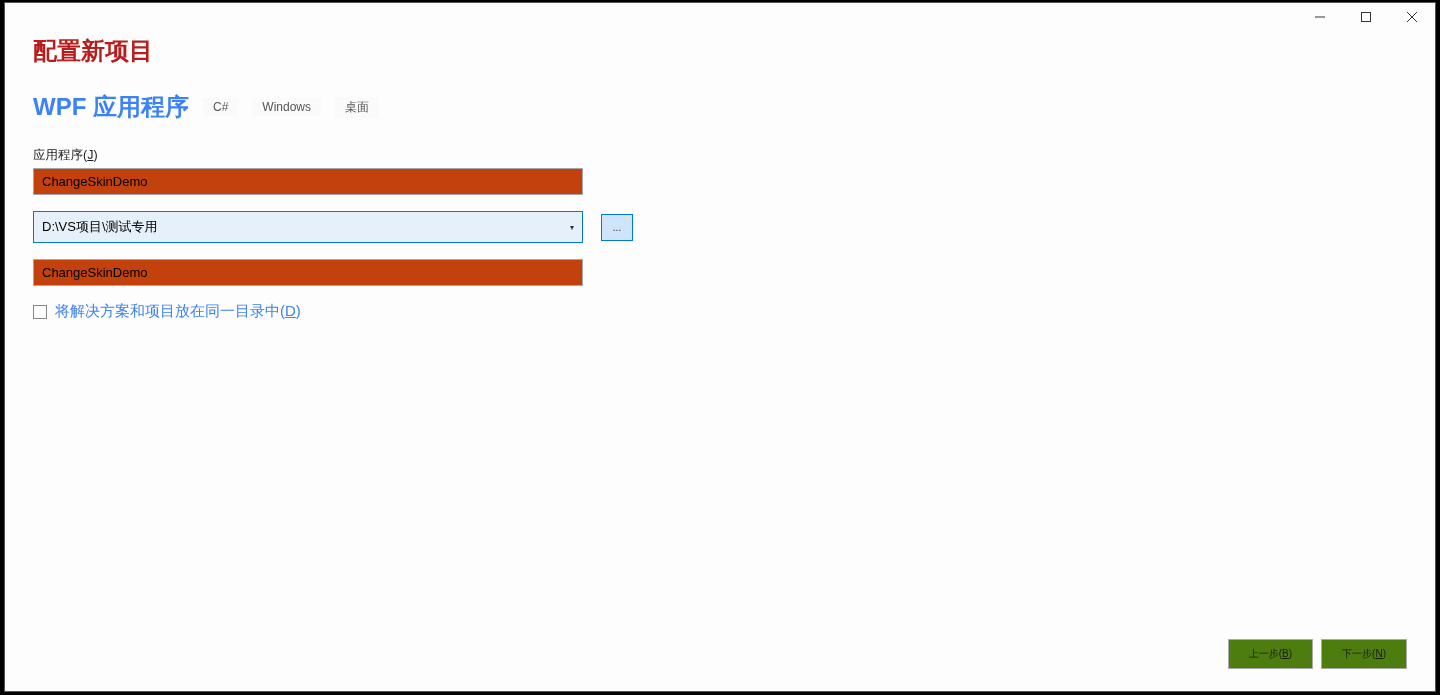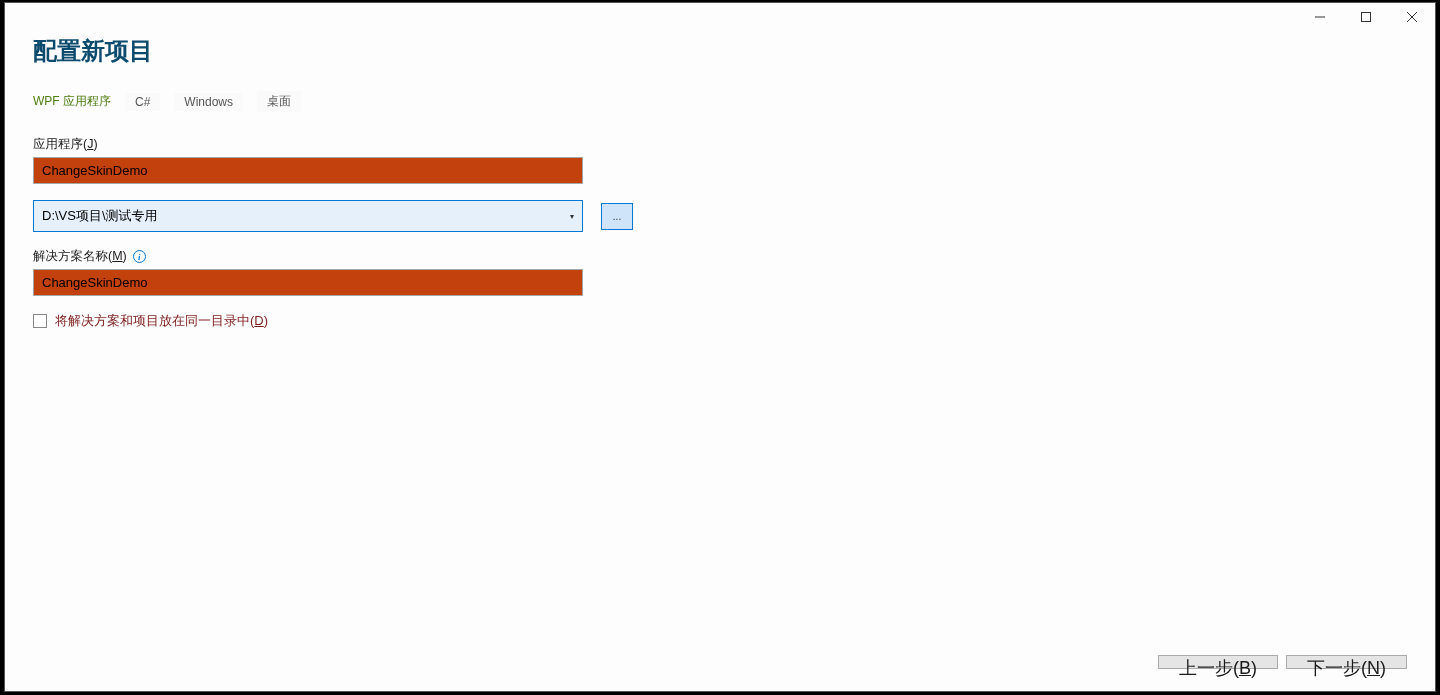--- a/index.html
+++ b/index.html
@@ -47,34 +47,34 @@
     }
     .win-btn svg { width: 10px; height: 10px; }
     .content {
       flex: 1;
       padding: 0 28px;
       position: relative;
     }
     .page-title {
       font-size: 24px;
       font-weight: 600;
-      color: #0c4a6e;
+      color: #b91c1c;
       margin-top: 4px;
       margin-bottom: 24px;
     }
     .template-row {
       display: flex;
       align-items: center;
       gap: 14px;
       margin-bottom: 24px;
     }
     .template-name {
-      font-size: 12px;
-      font-weight: 400;
-      color: #4d7c0f;
+      font-size: 24px;
+      font-weight: 700;
+      color: #3b82f6;
     }
     .tag {
       font-size: 12px;
       color: #555;
       padding: 2px 10px;
       background: #fafafa;
       border-radius: 0;
     }
     .field-group { margin-bottom: 16px; }
     .field-label {
@@ -149,36 +149,36 @@
       margin-top: 14px;
     }
     .checkbox {
       width: 14px;
       height: 14px;
       border: 1px solid #888;
       background: #fff;
       cursor: pointer;
     }
     .checkbox-label {
-      font-size: 13px;
-      color: #7f1d1d;
+      font-size: 15px;
+      color: #3b82f6;
     }
     .footer {
       position: absolute;
       bottom: 22px;
       right: 28px;
       display: flex;
       gap: 8px;
     }
     .nav-btn {
-      height: 14px;
+      height: 30px;
       padding: 0 20px;
       border: 1px solid #aaa;
-      background: #e5e5e5;
-      font-size: 18px;
+      background: #4d7c0f;
+      font-size: 10px;
       font-family: inherit;
       cursor: pointer;
       color: #1a1a1a;
     }
     .u { text-decoration: underline; }
   </style>
 </head>
 <body>
 
 <div class="window">
@@ -226,26 +226,20 @@
       <div class="location-row">
         <div class="dropdown">
           <span>D:\VS项目\测试专用</span>
           <span class="dropdown-caret">▾</span>
         </div>
         <div class="browse-btn">...</div>
       </div>
     </div>
 
     <div class="field-group">
-      <div class="field-label">
-        <span>
-          <span>解决方案名称(</span><span class="u">M</span><span>)</span>
-        </span>
-        <span class="info-icon">i</span>
-      </div>
       <input class="text-input" type="text" value="ChangeSkinDemo" style="">
     </div>
 
     <div class="checkbox-row">
       <div class="checkbox"></div>
       <div class="checkbox-label">
         <span>将解决方案和项目放在同一目录中(</span><span class="u">D</span><span>)</span>
       </div>
     </div>
 

